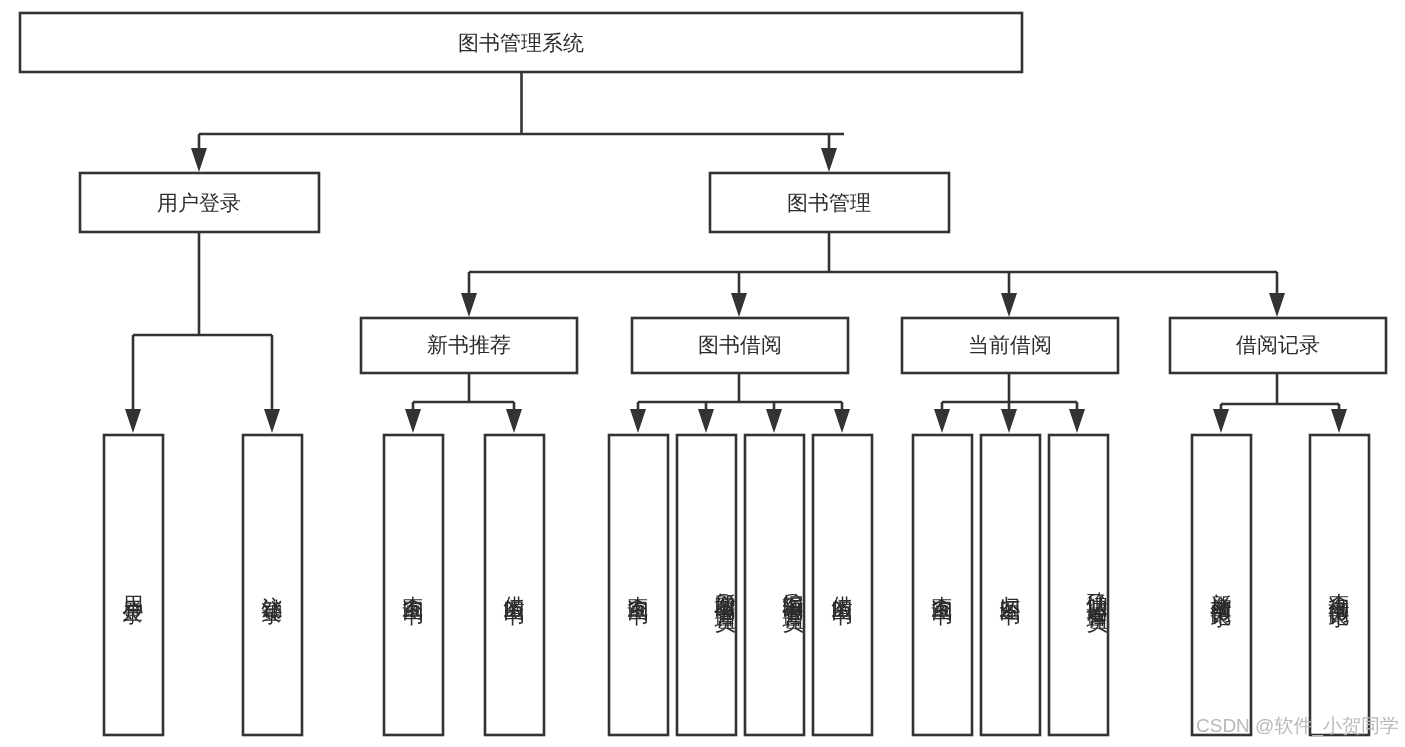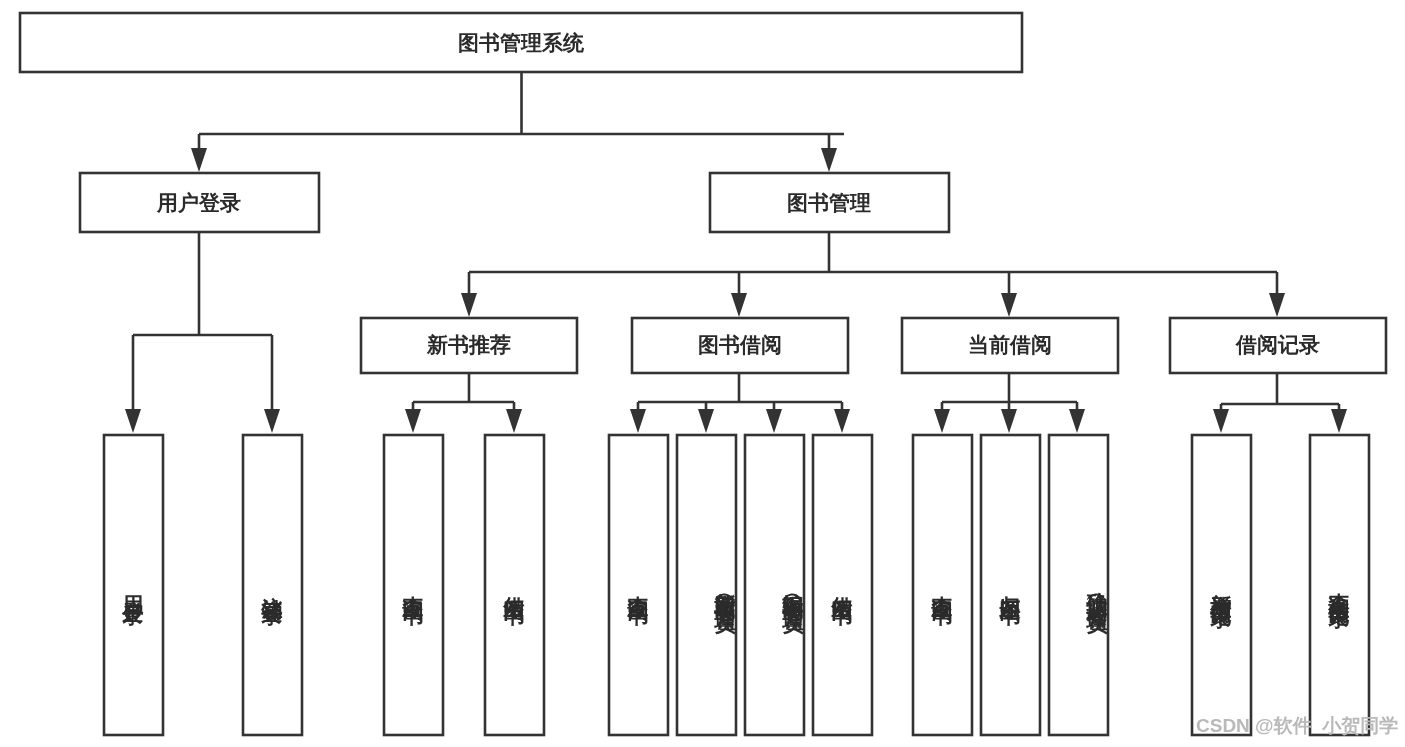--- a/index.html
+++ b/index.html
@@ -11,21 +11,20 @@
     width: 1405px;
     height: 747px;
     font-family: "Liberation Sans", "DejaVu Sans", sans-serif;
     overflow: hidden;
   }
   #diagram-root {
     position: relative;
     width: 1405px;
     height: 643px;
     background: #ffffff;
-    font-weight: bold;
   }
   svg#diagram-svg {
     position: absolute;
     left: 0;
     top: 0;
     width: 1405px;
     height: 747px;
     display: block;
   }
   .node-box {

